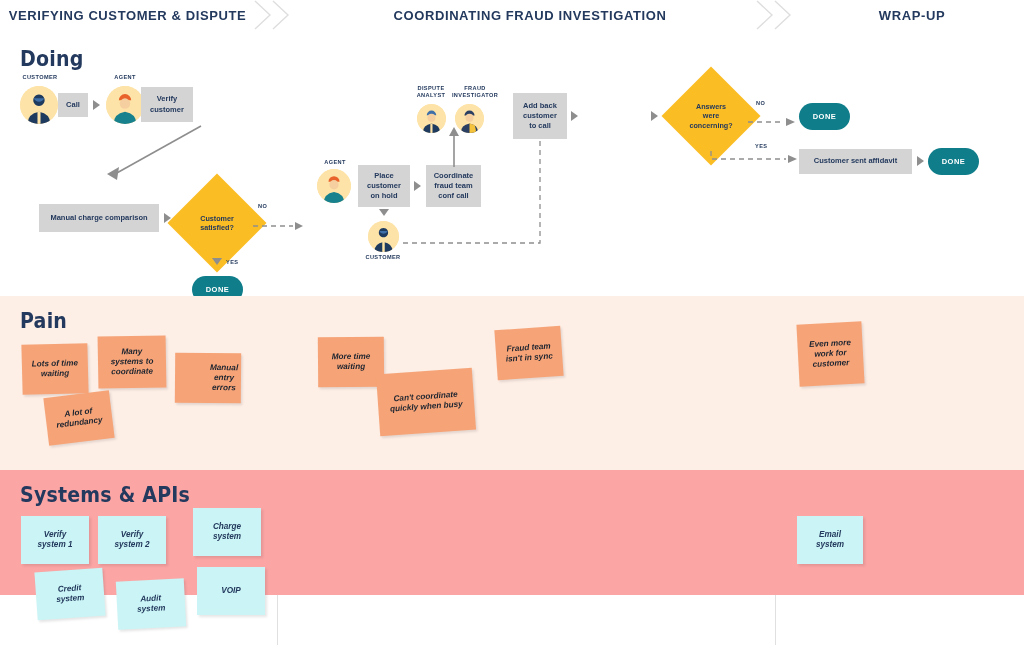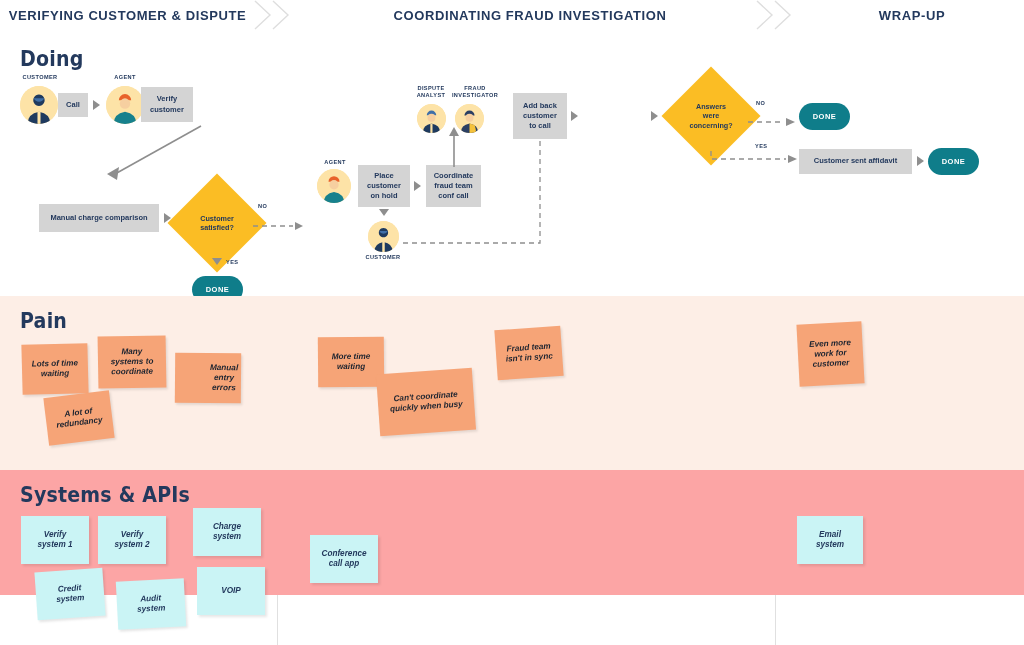--- a/index.html
+++ b/index.html
@@ -379,18 +379,16 @@
 system</div>
 
   <div class="sticky sticky-sys" style="left:36px;top:100px;width:68px;height:48px;transform:rotate(-4deg);white-space:pre-line;">Credit
 system</div>
 
   <div class="sticky sticky-sys" style="left:117px;top:110px;width:68px;height:48px;transform:rotate(-3deg);white-space:pre-line;">Audit
 system</div>
 
   <div class="sticky sticky-sys" style="left:197px;top:97px;width:68px;height:48px;white-space:pre-line;">VOIP</div>
 
-  <div class="sticky sticky-sys" style="left:310px;top:65px;width:68px;height:48px;white-space:pre-line;">Conference
-call app</div>
 
   <div class="sticky sticky-sys" style="left:797px;top:30px;width:66px;height:48px;white-space:pre-line;margin-top:16px;">Email
 system</div>
 </div>
 
 </body></html>

